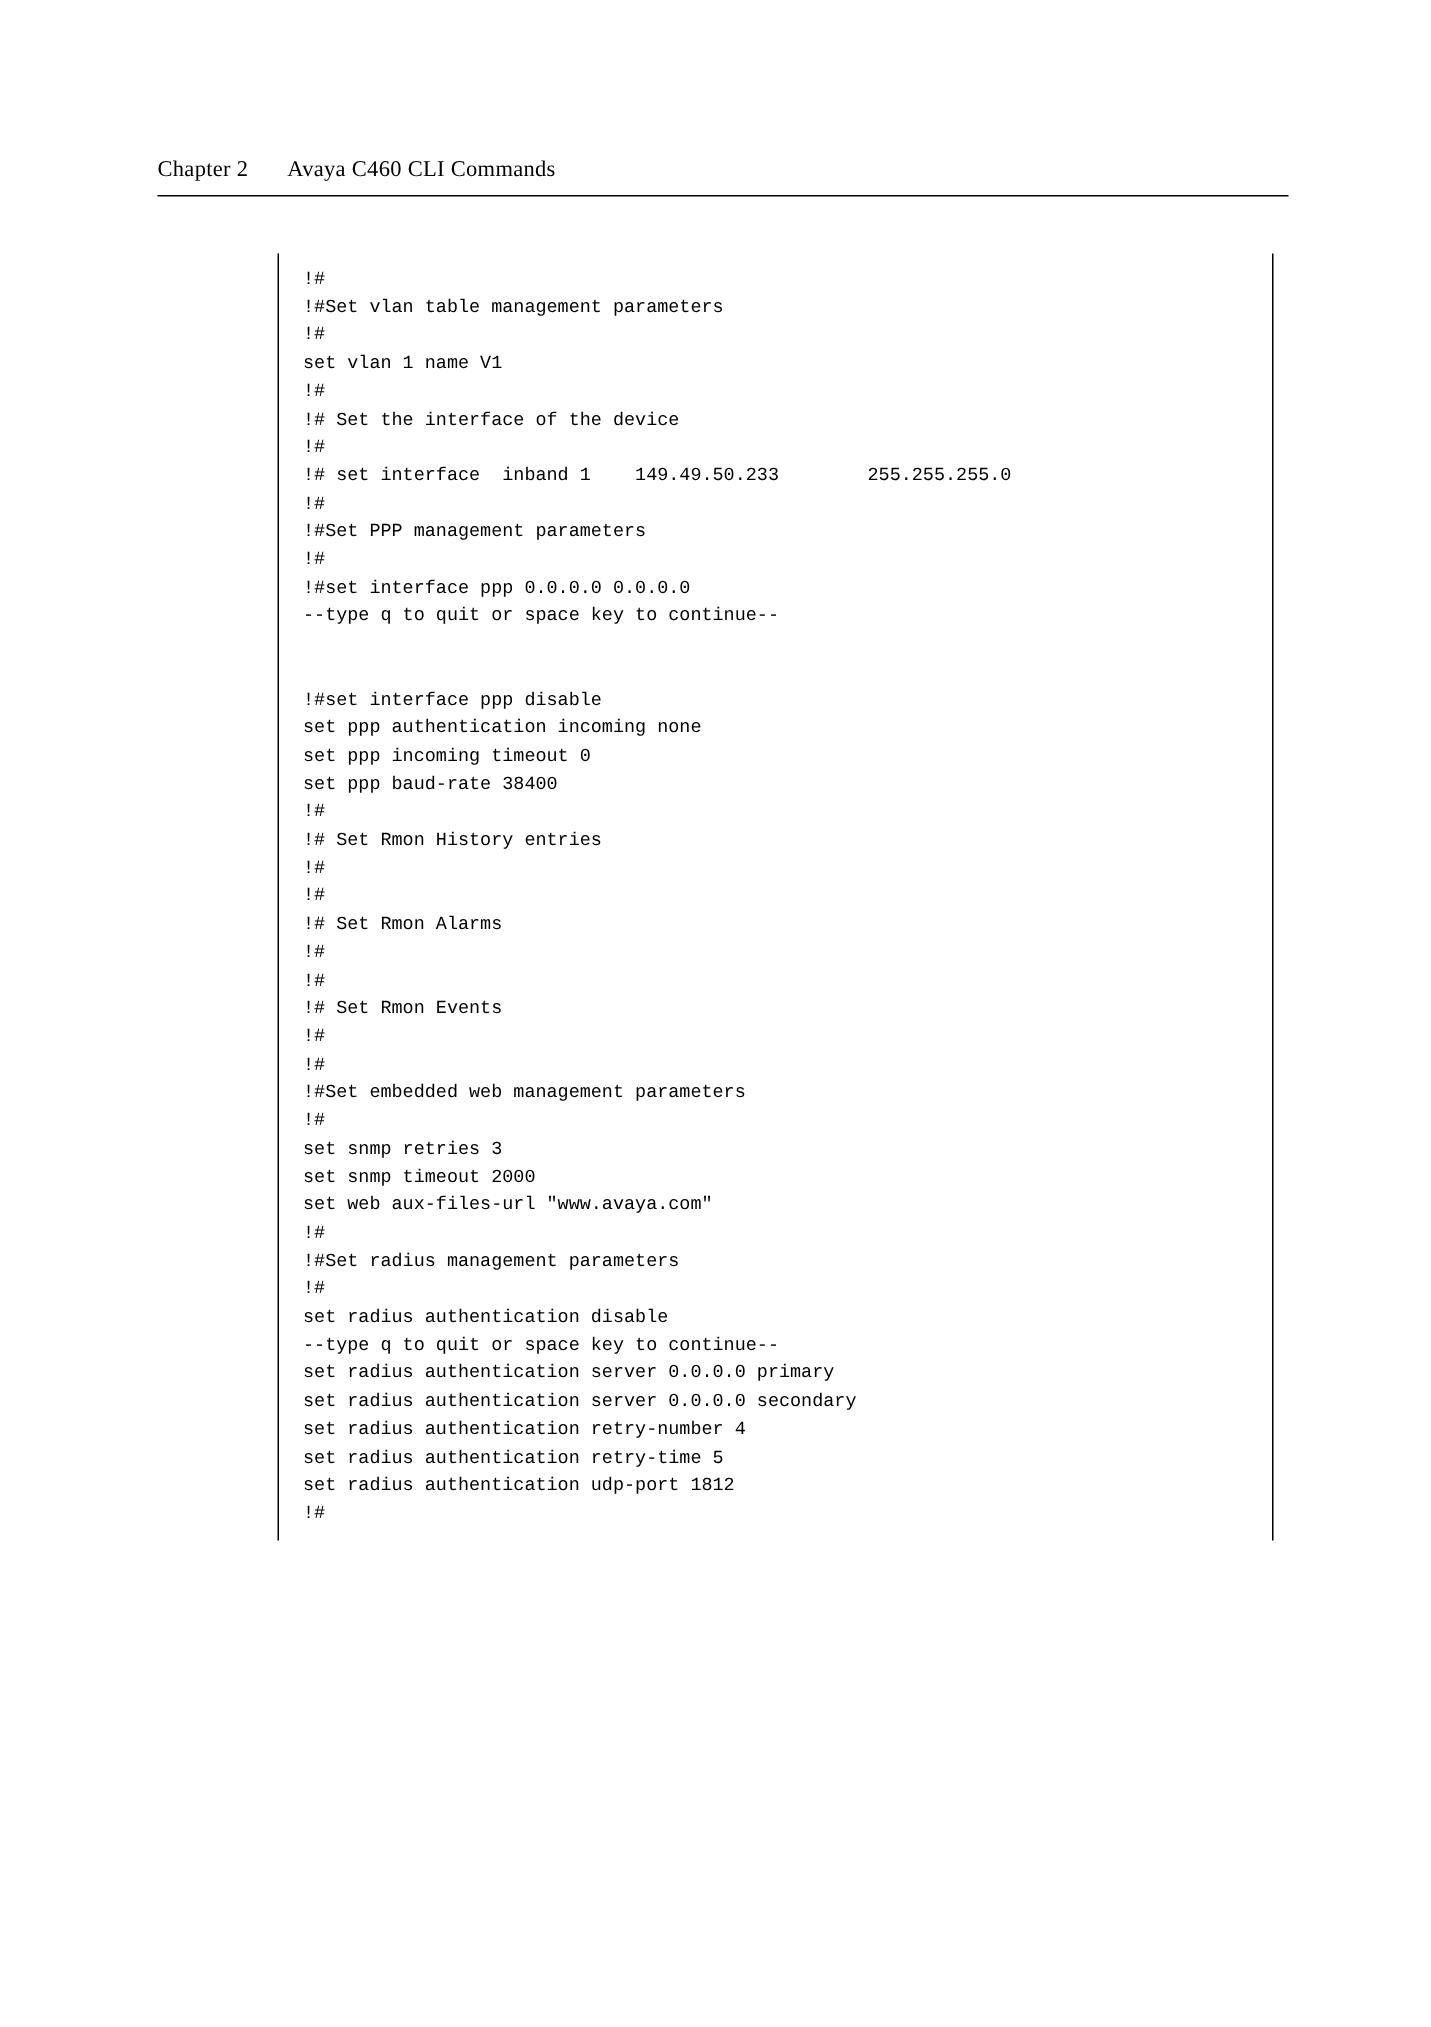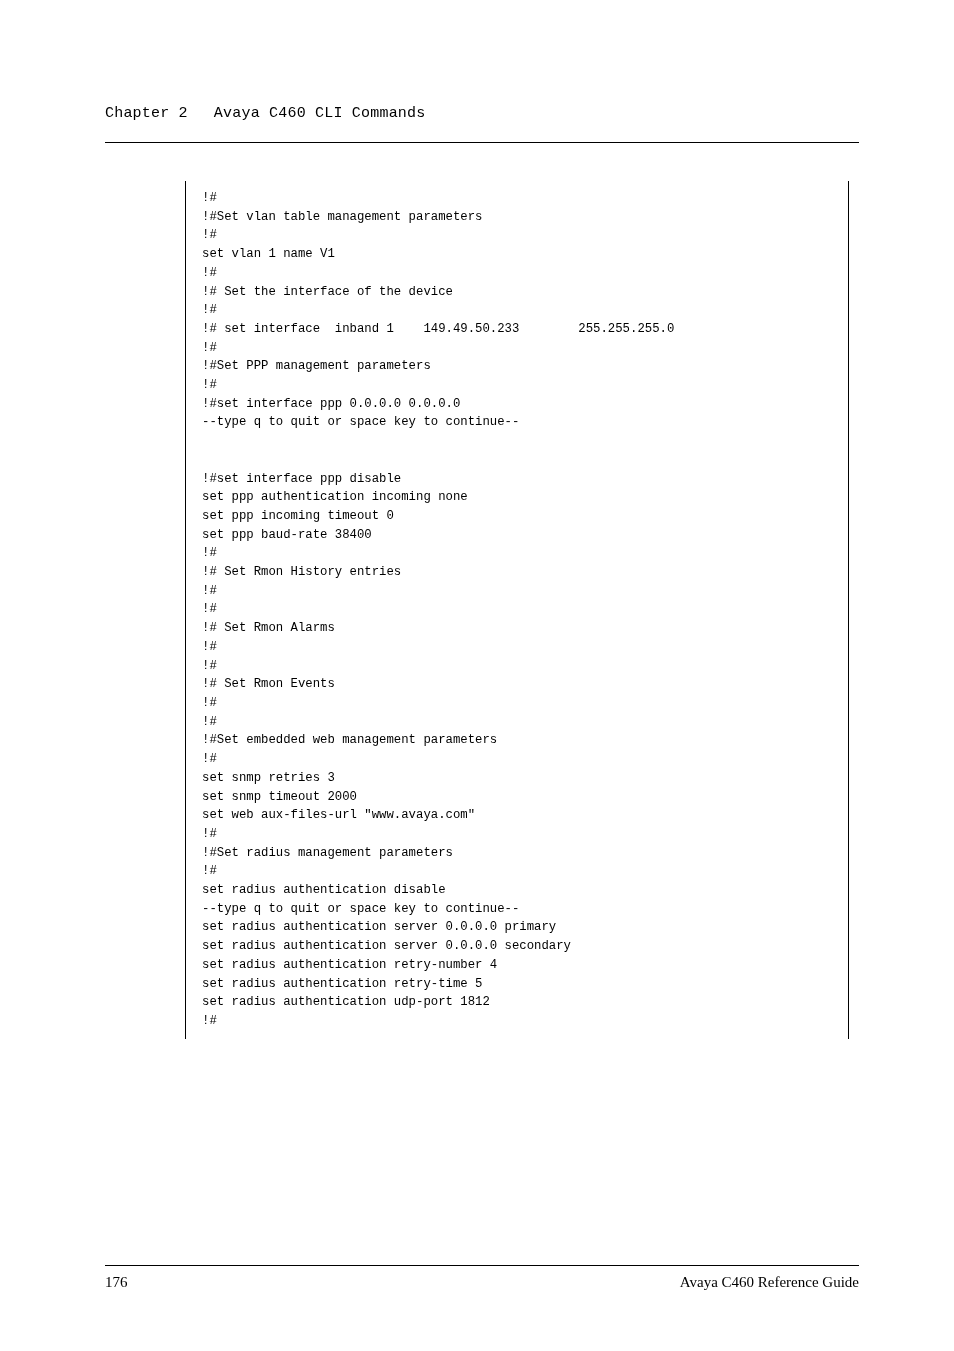--- a/index.html
+++ b/index.html
@@ -14,24 +14,24 @@
     width: 954px;
     height: 1351px;
     position: relative;
     box-sizing: border-box;
     padding-top: 105px;
     padding-left: 105px;
     padding-right: 95px;
     padding-bottom: 60px;
   }
   .chapter-line {
-    font-family: Liberation Mono, monospace;
+    font-family: Liberation Serif, serif;
     font-size: 15px;
     letter-spacing: 0.2px;
-    margin-bottom: 20px;
+    margin-bottom: 8px;
   }
   .chapter-number { margin-right: 26px; }
   .rule {
     border: none;
     border-top: 1px solid #000;
     margin: 0 0 38px 0;
   }
   .code-block {
     margin-left: 80px;
     margin-right: 2px;
@@ -109,19 +109,14 @@
 !#
 set radius authentication disable
 --type q to quit or space key to continue--
 set radius authentication server 0.0.0.0 primary
 set radius authentication server 0.0.0.0 secondary
 set radius authentication retry-number 4
 set radius authentication retry-time 5
 set radius authentication udp-port 1812
 !#</div>
 
-  <div class="footer">
-    <span class="page-num">176</span>
-    <span class="book">Avaya C460 Reference Guide</span>
-    <div class="clear"></div>
-  </div>
 
 </div>
 
 </body></html>

